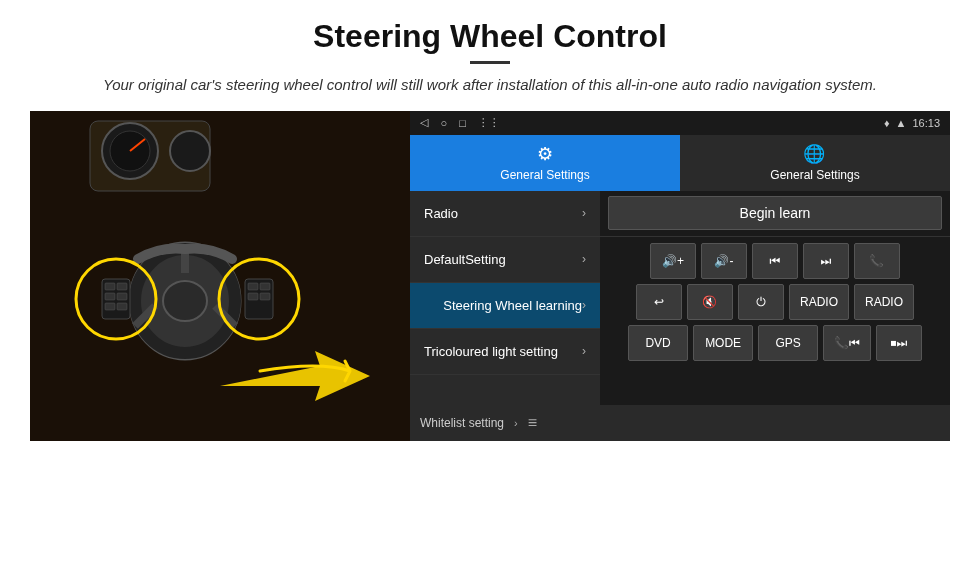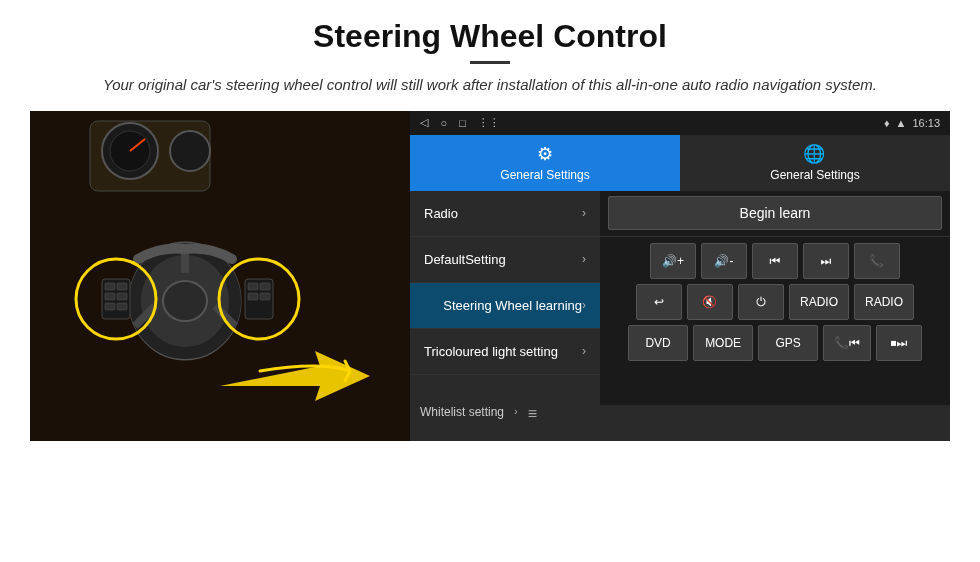--- a/index.html
+++ b/index.html
@@ -256,21 +256,21 @@
 
     .ctrl-btn.wide {
       min-width: 60px;
     }
 
     
     .whitelist-bar {
       background: #2a2a2a;
       height: 36px;
       display: flex;
-      align-items: flex-start;
+      align-items: center;
       padding: 0 10px;
       gap: 10px;
     }
 
     .whitelist-label {
       color: #ccc;
       font-size: 12px;
     }
 
     .whitelist-arrow {

